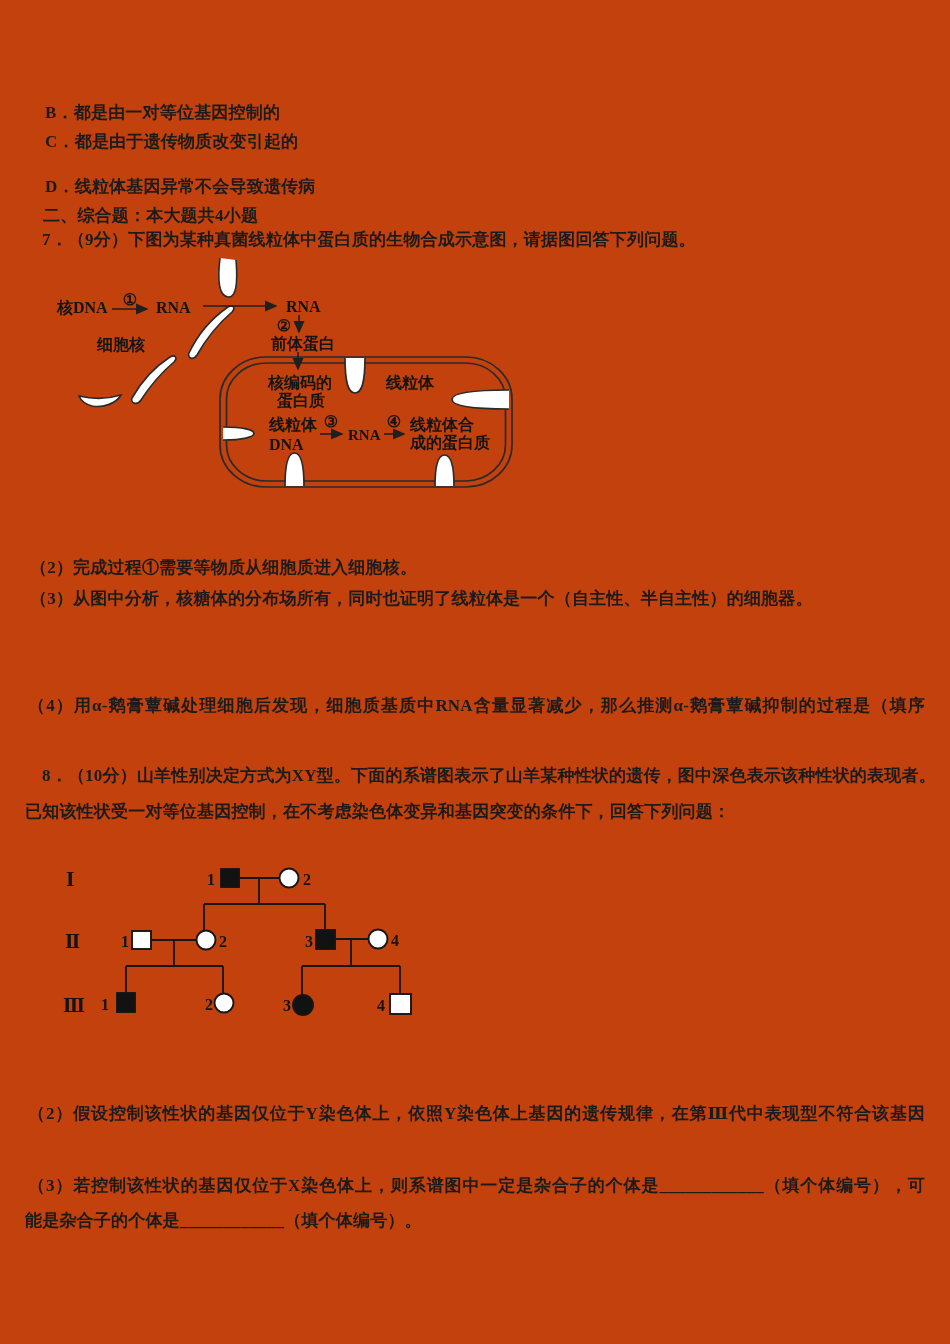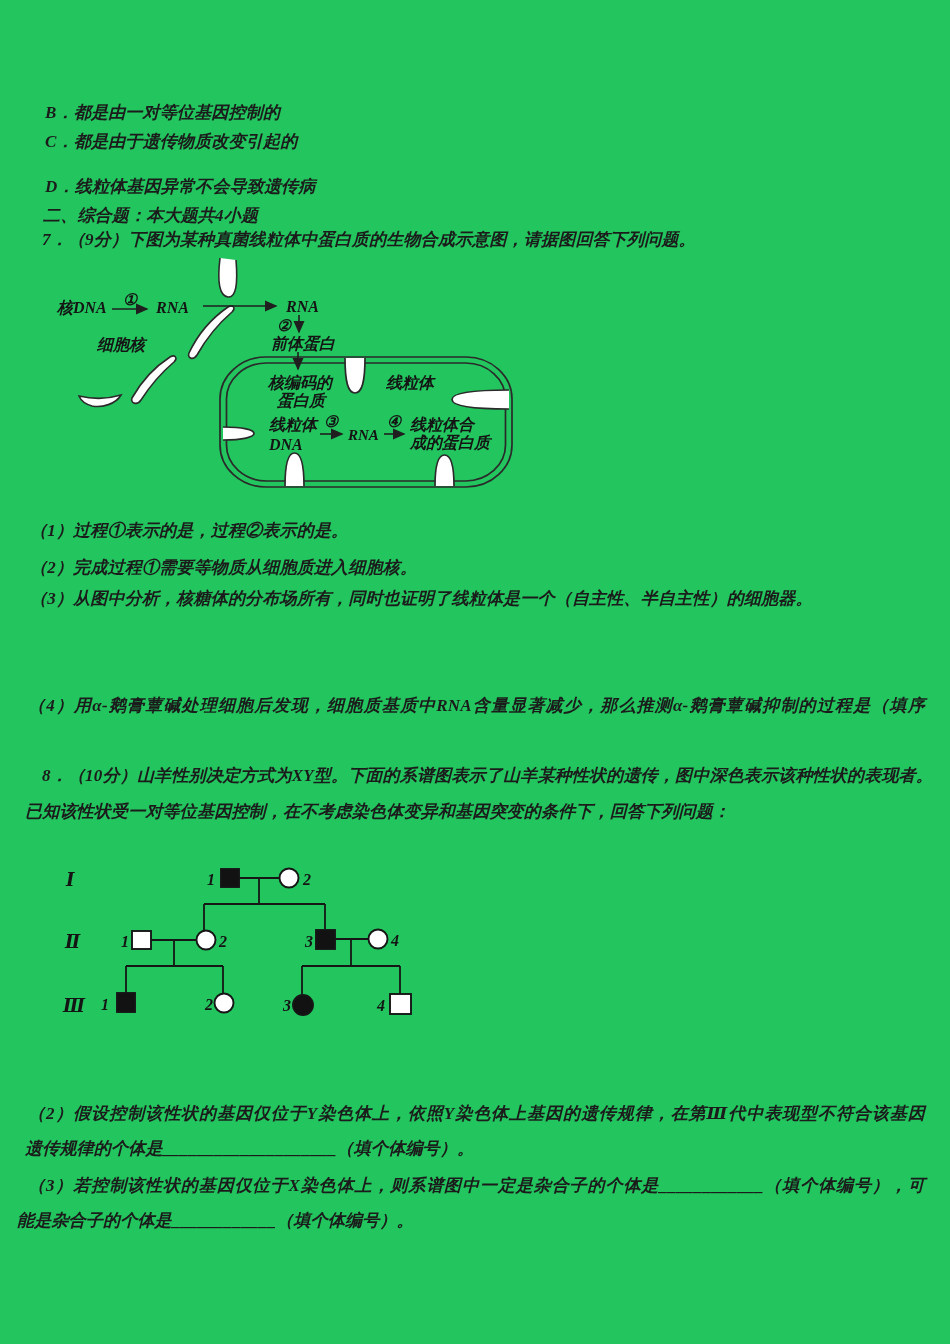--- a/index.html
+++ b/index.html
@@ -1,19 +1,19 @@
 <!DOCTYPE html>
 <html><head>
 <meta charset="utf-8">
 <style>
   html,body { margin:0; padding:0; background:#ffffff; }
   .page {
-    position:relative; width:950px; height:1344px; background:#22c55e; overflow:hidden;
+    position:relative; width:950px; height:1344px; background:#c2410c; overflow:hidden;
     font-family:"Liberation Serif","DejaVu Serif",serif;
-    font-weight:600; color:#1b1b1b;font-style:italic;
+    font-weight:600; color:#1b1b1b;
   }
   .t { position:absolute; font-size:17px; line-height:20px; white-space:nowrap; letter-spacing:0.2px; }
   .fill { right:25px; text-align:justify; text-align-last:justify; text-justify:inter-character; }
   svg { position:absolute; }
   svg text {
     font-family:"Liberation Serif","DejaVu Serif",serif;
     font-weight:700; fill:#141414;
   }
   .dl  { font-size:16px; }
   .dls { font-size:15px; }
@@ -81,21 +81,20 @@
     <text class="dl" x="269" y="450">DNA</text>
     <text class="badge" x="331" y="427" text-anchor="middle">③</text>
     <line class="ln" x1="320" y1="434" x2="342" y2="434" marker-end="url(#ah)"></line>
     <text class="dls" x="348" y="440">RNA</text>
     <text class="badge" x="394" y="427" text-anchor="middle">④</text>
     <line class="ln" x1="384" y1="434" x2="404" y2="434" marker-end="url(#ah)"></line>
     <text class="dl" x="410" y="430">线粒体合</text>
     <text class="dl" x="410" y="448">成的蛋白质</text>
   </svg>
 
-  <div class="t" style="top:521px;left:30px">（1）过程①表示的是，过程②表示的是。</div>
   <div class="t" style="top:558px;left:30px">（2）完成过程①需要等物质从细胞质进入细胞核。</div>
   <div class="t" style="top:589px;left:30px">（3）从图中分析，核糖体的分布场所有，同时也证明了线粒体是一个（自主性、半自主性）的细胞器。</div>
   <div class="t fill" style="top:696px;left:28px">（4）用α-鹅膏蕈碱处理细胞后发现，细胞质基质中RNA含量显著减少，那么推测α-鹅膏蕈碱抑制的过程是（填序</div>
 
   <div class="t fill" style="top:766px;left:42px">8．（10分）山羊性别决定方式为XY型。下面的系谱图表示了山羊某种性状的遗传，图中深色表示该种性状的表现者。</div>
   <div class="t" style="top:802px;left:25px">已知该性状受一对等位基因控制，在不考虑染色体变异和基因突变的条件下，回答下列问题：</div>
 
   <svg style="left:58px;top:856px" width="375" height="166" viewBox="58 856 375 166">
 
     <text class="gen" x="66" y="886">Ⅰ</text>
@@ -138,17 +137,16 @@
     <rect class="shape-filled" x="117" y="993" width="18" height="19"></rect>
     <text class="pnum" x="205" y="1010">2</text>
     <circle class="shape-open" cx="224" cy="1003" r="9.5"></circle>
     <text class="pnum" x="283" y="1011">3</text>
     <circle class="shape-filled" cx="303" cy="1005" r="10"></circle>
     <text class="pnum" x="377" y="1011">4</text>
     <rect class="shape-open" x="390" y="994" width="21" height="20"></rect>
   </svg>
 
   <div class="t fill" style="top:1104px;left:28px">（2）假设控制该性状的基因仅位于Y染色体上，依照Y染色体上基因的遗传规律，在第Ⅲ代中表现型不符合该基因</div>
-  <div class="t" style="top:1139px;left:25px">遗传规律的个体是____________________（填个体编号）。</div>
   <div class="t fill" style="top:1176px;left:28px">（3）若控制该性状的基因仅位于X染色体上，则系谱图中一定是杂合子的个体是____________（填个体编号），可</div>
-  <div class="t" style="top:1211px;left:17px">能是杂合子的个体是____________（填个体编号）。</div>
+  <div class="t" style="top:1211px;left:25px">能是杂合子的个体是____________（填个体编号）。</div>
 
 </div>
 
 </body></html>

